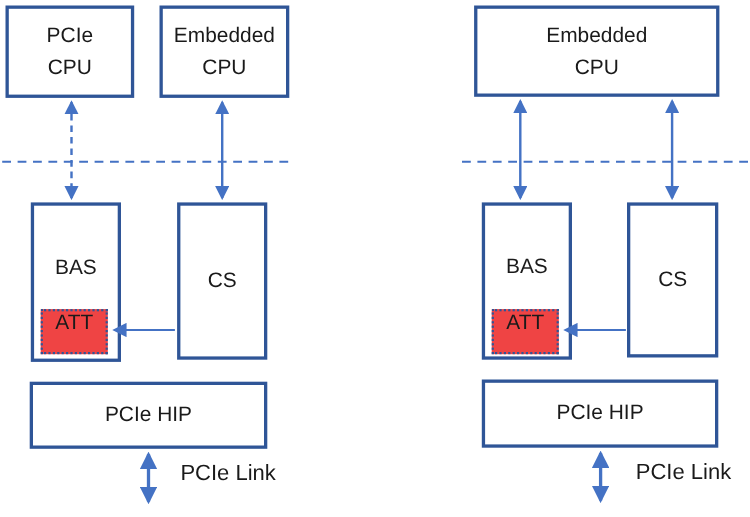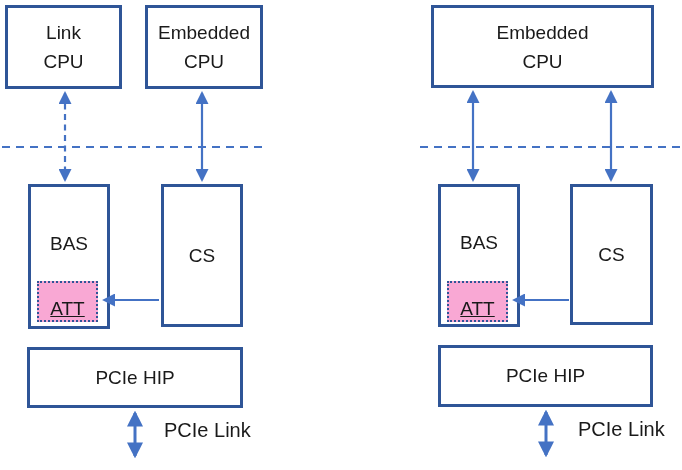--- a/index.html
+++ b/index.html
@@ -13,38 +13,37 @@
     position:absolute; box-sizing:border-box;
     border:3px solid var(--border,#2F5597);
     background:#fff;
     display:flex; align-items:center; justify-content:center;
     text-align:center; font-size:19px; line-height:22px;
   }
   .cpu { flex-direction:column; line-height:29px; }
   .att {
     position:absolute; box-sizing:border-box;
     border:2px dotted var(--border,#2F5597);
-    background:#f9a8d4;
-    display:flex; align-items:flex-end; justify-content:center;
+    background:#ef4444;
+    display:flex; align-items:flex-start; justify-content:center;
     font-size:19px;
-    text-decoration:underline;
   }
   .freelabel { position:absolute; font-size:20px; white-space:nowrap;margin-left:12px; }
   .overlay { position:absolute; left:0; top:0; pointer-events:none; }
   .arrowline { stroke:var(--arrow,#4472C4); fill:none; }
   .ah-fill { fill:var(--arrow,#4472C4); }
   .boundary { stroke:var(--arrow,#4472C4); stroke-width:1.8; stroke-dasharray:8 6; fill:none; }
 </style>
 </head>
 <body>
 
 <div class="canvas">
 
   <div class="box cpu" style="left:5px; top:5px; width:117px; height:84px;">
-    <div>Link</div>
+    <div>PCIe</div>
     <div>CPU</div>
   </div>
 
   <div class="box cpu" style="left:145px; top:5px; width:118px; height:84px;">
     <div>Embedded</div>
     <div>CPU</div>
   </div>
 
   <div class="box" style="left:28px; top:184px; width:82px; height:145px; align-items:center;">
     <span style="position:relative; top:-13px;">BAS</span>

